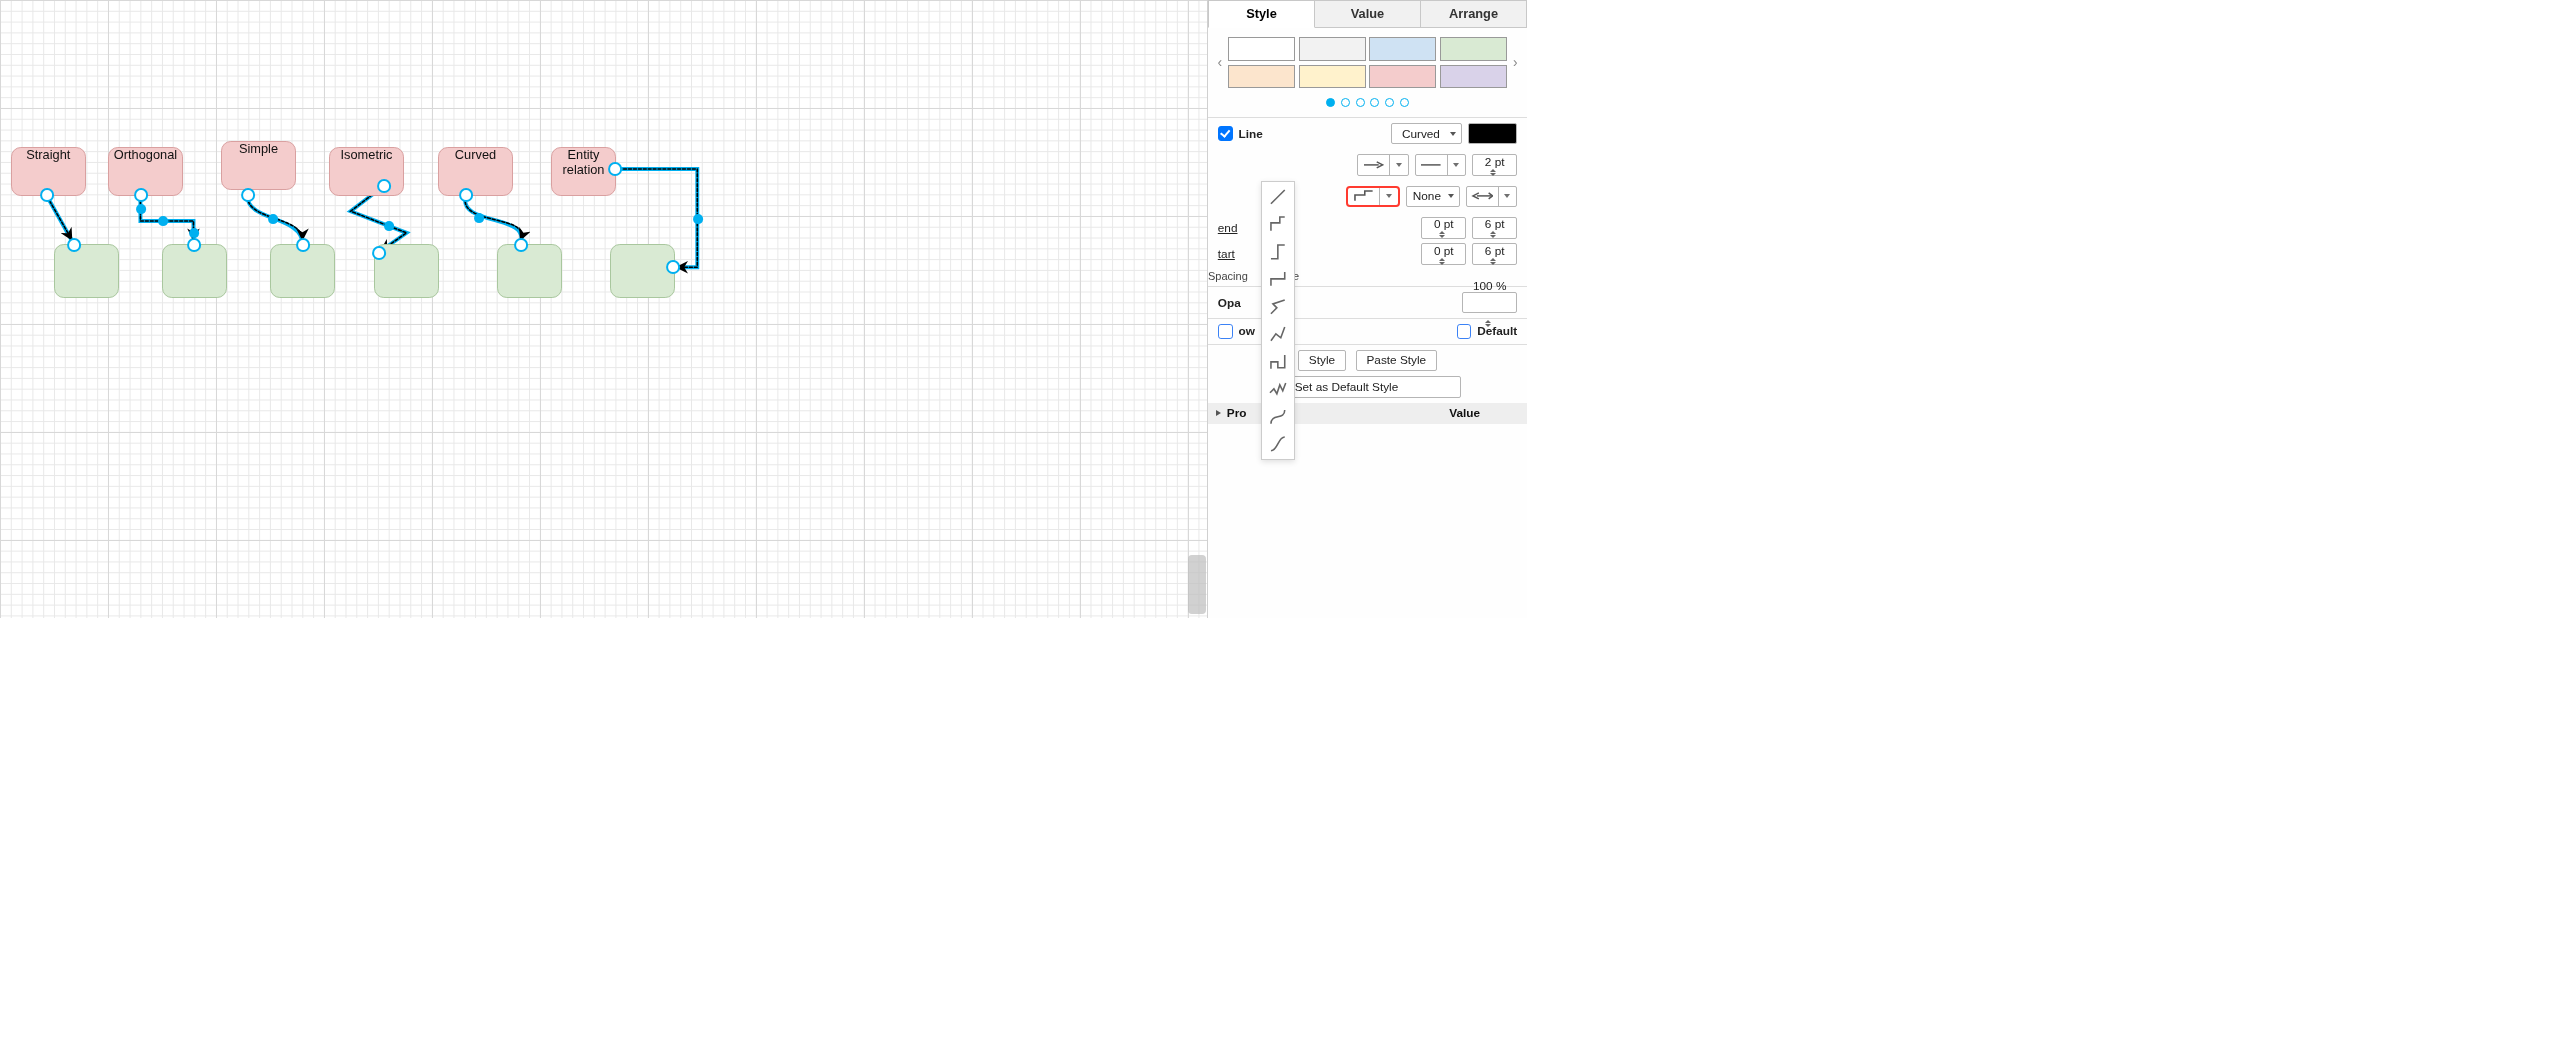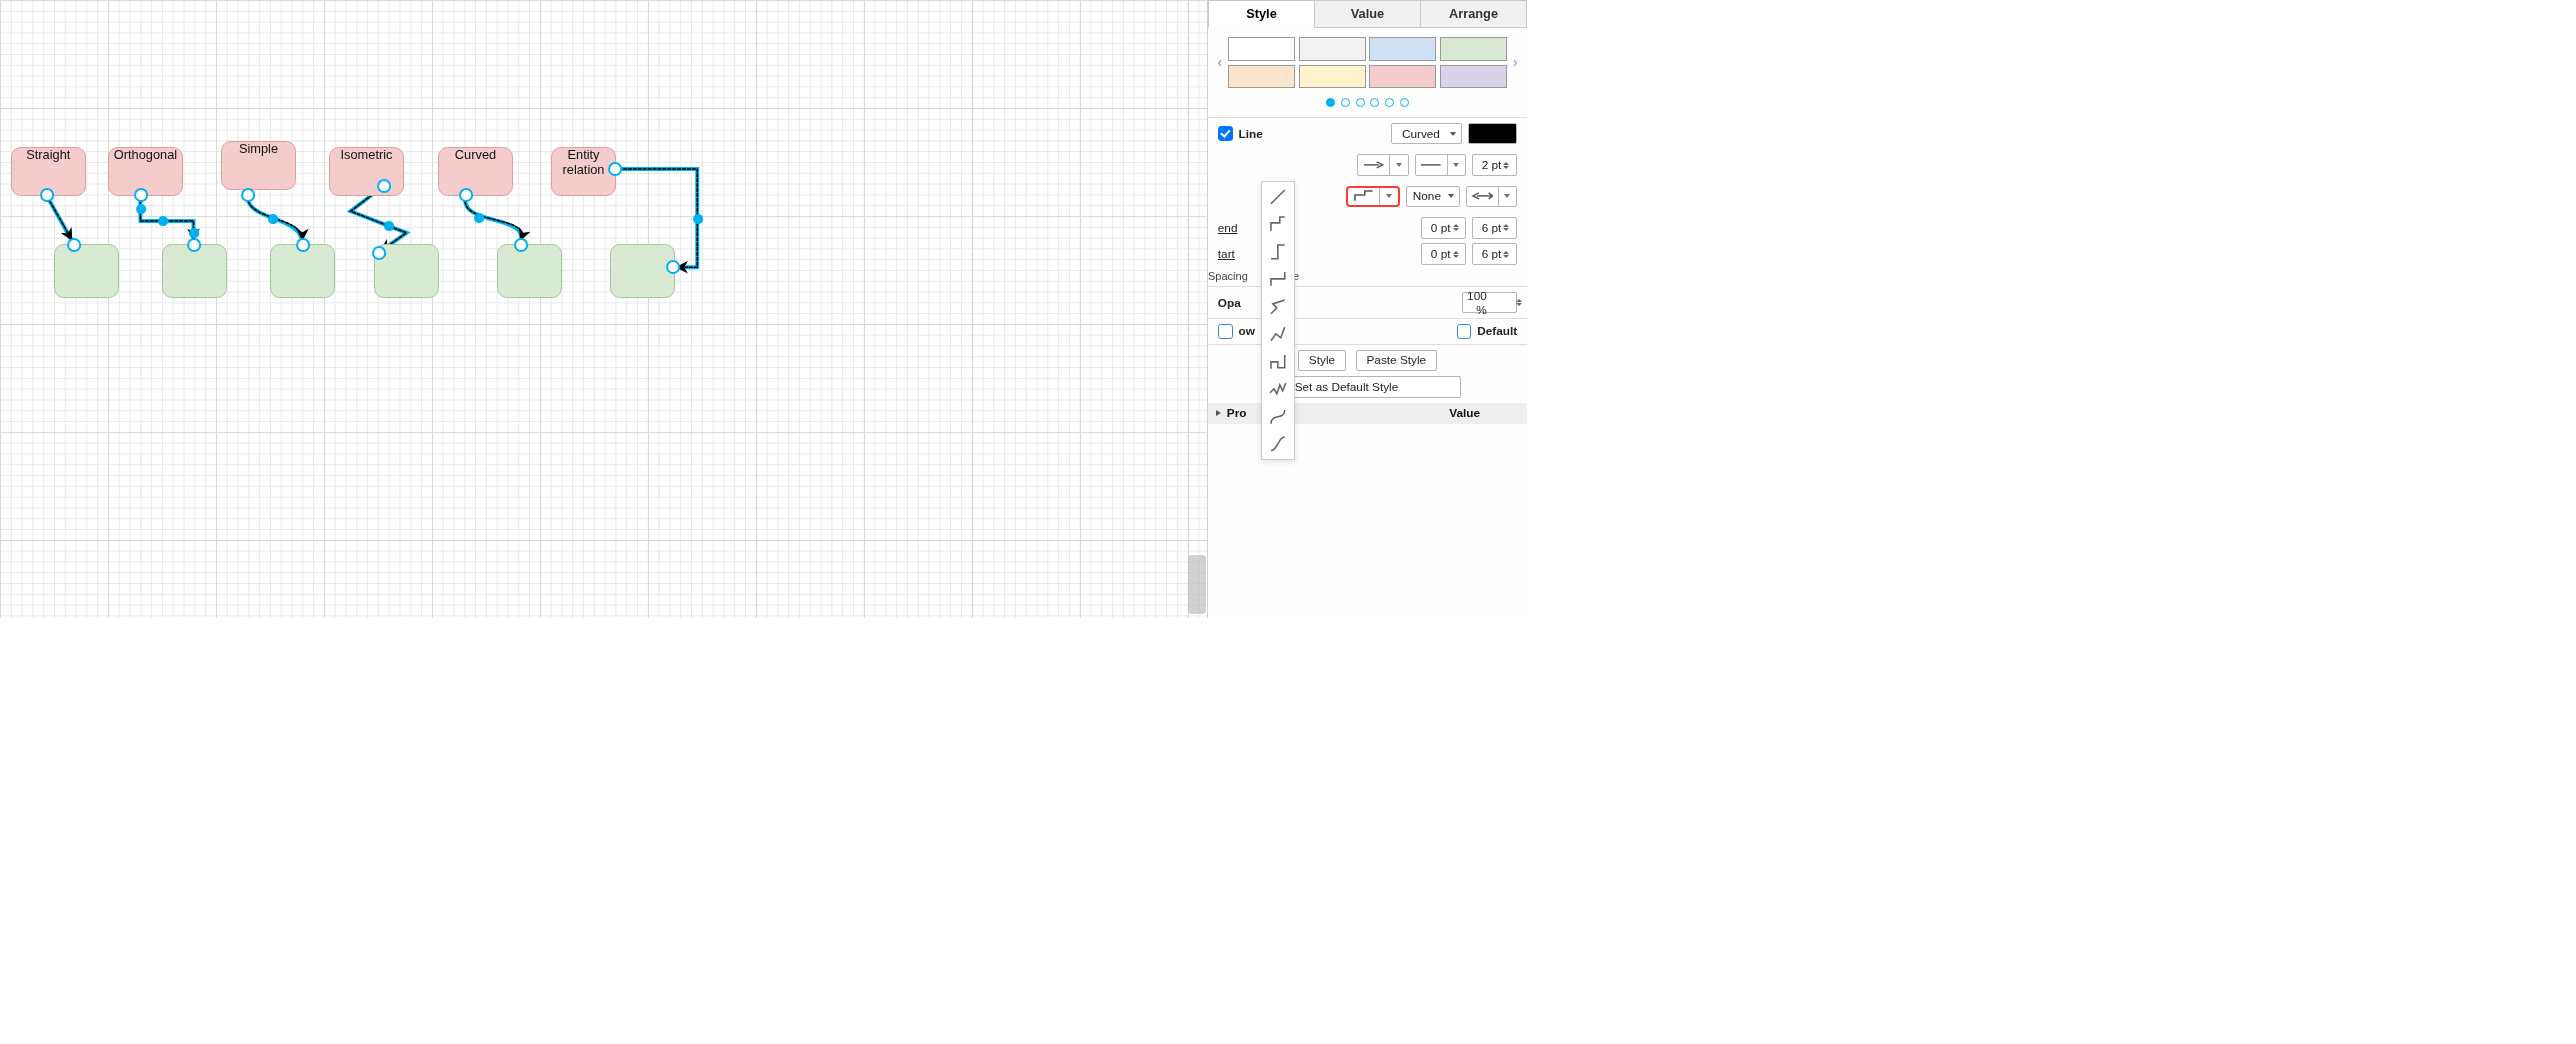--- a/index.html
+++ b/index.html
@@ -241,23 +241,24 @@
     border-left: 3.9px solid transparent;
     border-right: 3.9px solid transparent;
     border-top: 4.9px solid var(--dropdown-arrow);
   }
   .combo.highlight {
     border: 2px solid var(--highlight-red);
     border-radius: 3.9px;
   }
   .numbox {
     width: 45px;
-    justify-content: space-between;
+    justify-content: center;
     padding: 0 2px 0 3.9px;
     position: relative;
+    flex-direction: column;
   }
   .numbox .val { flex: 1; text-align: right; padding-right: 2px; }
   .spin {
     width: 10.8px;
     height: 100%;
     display: flex;
     flex-direction: column;
     justify-content: center;
     gap: 1px;
   }

